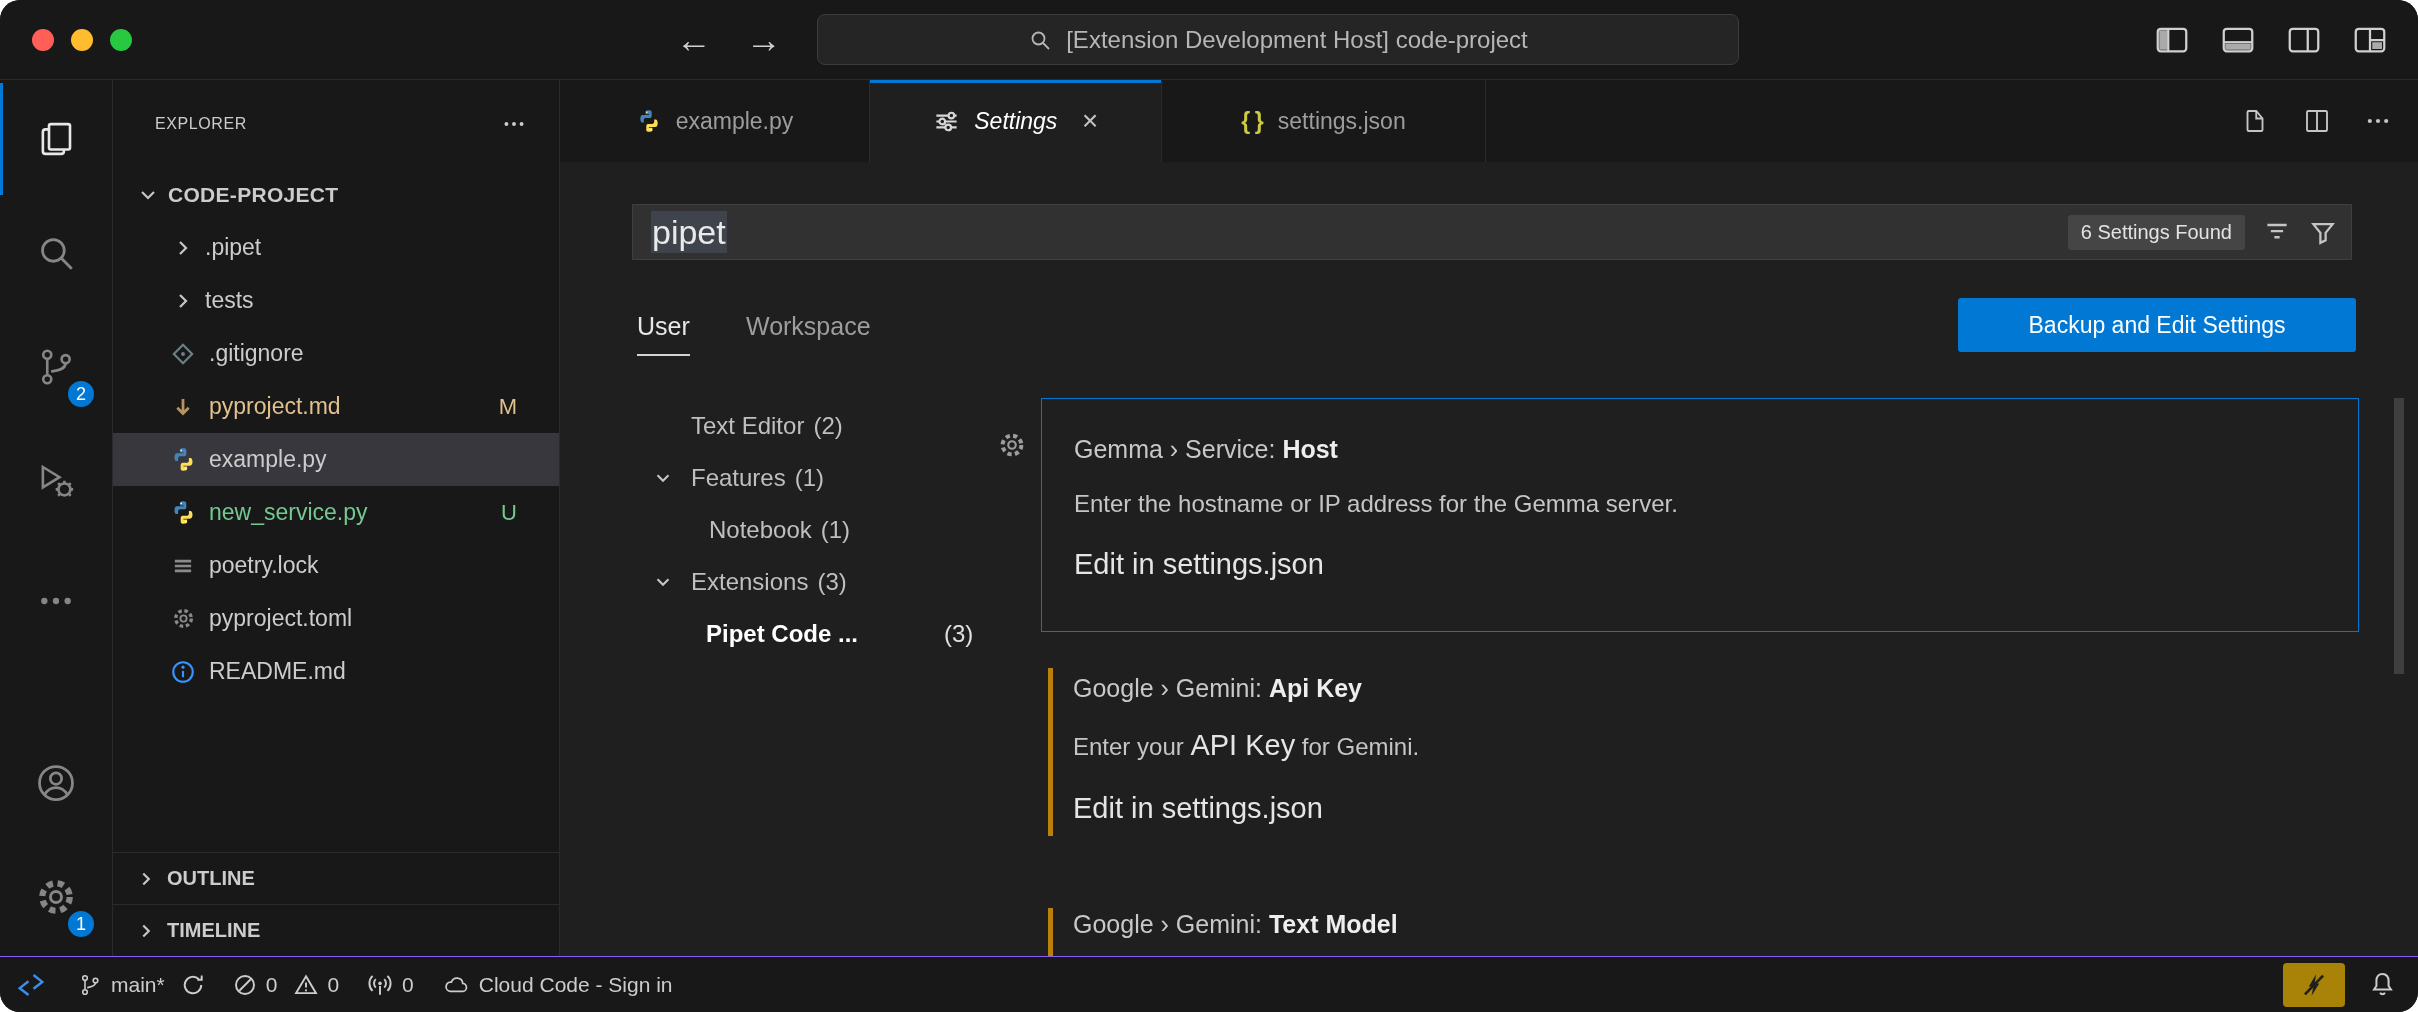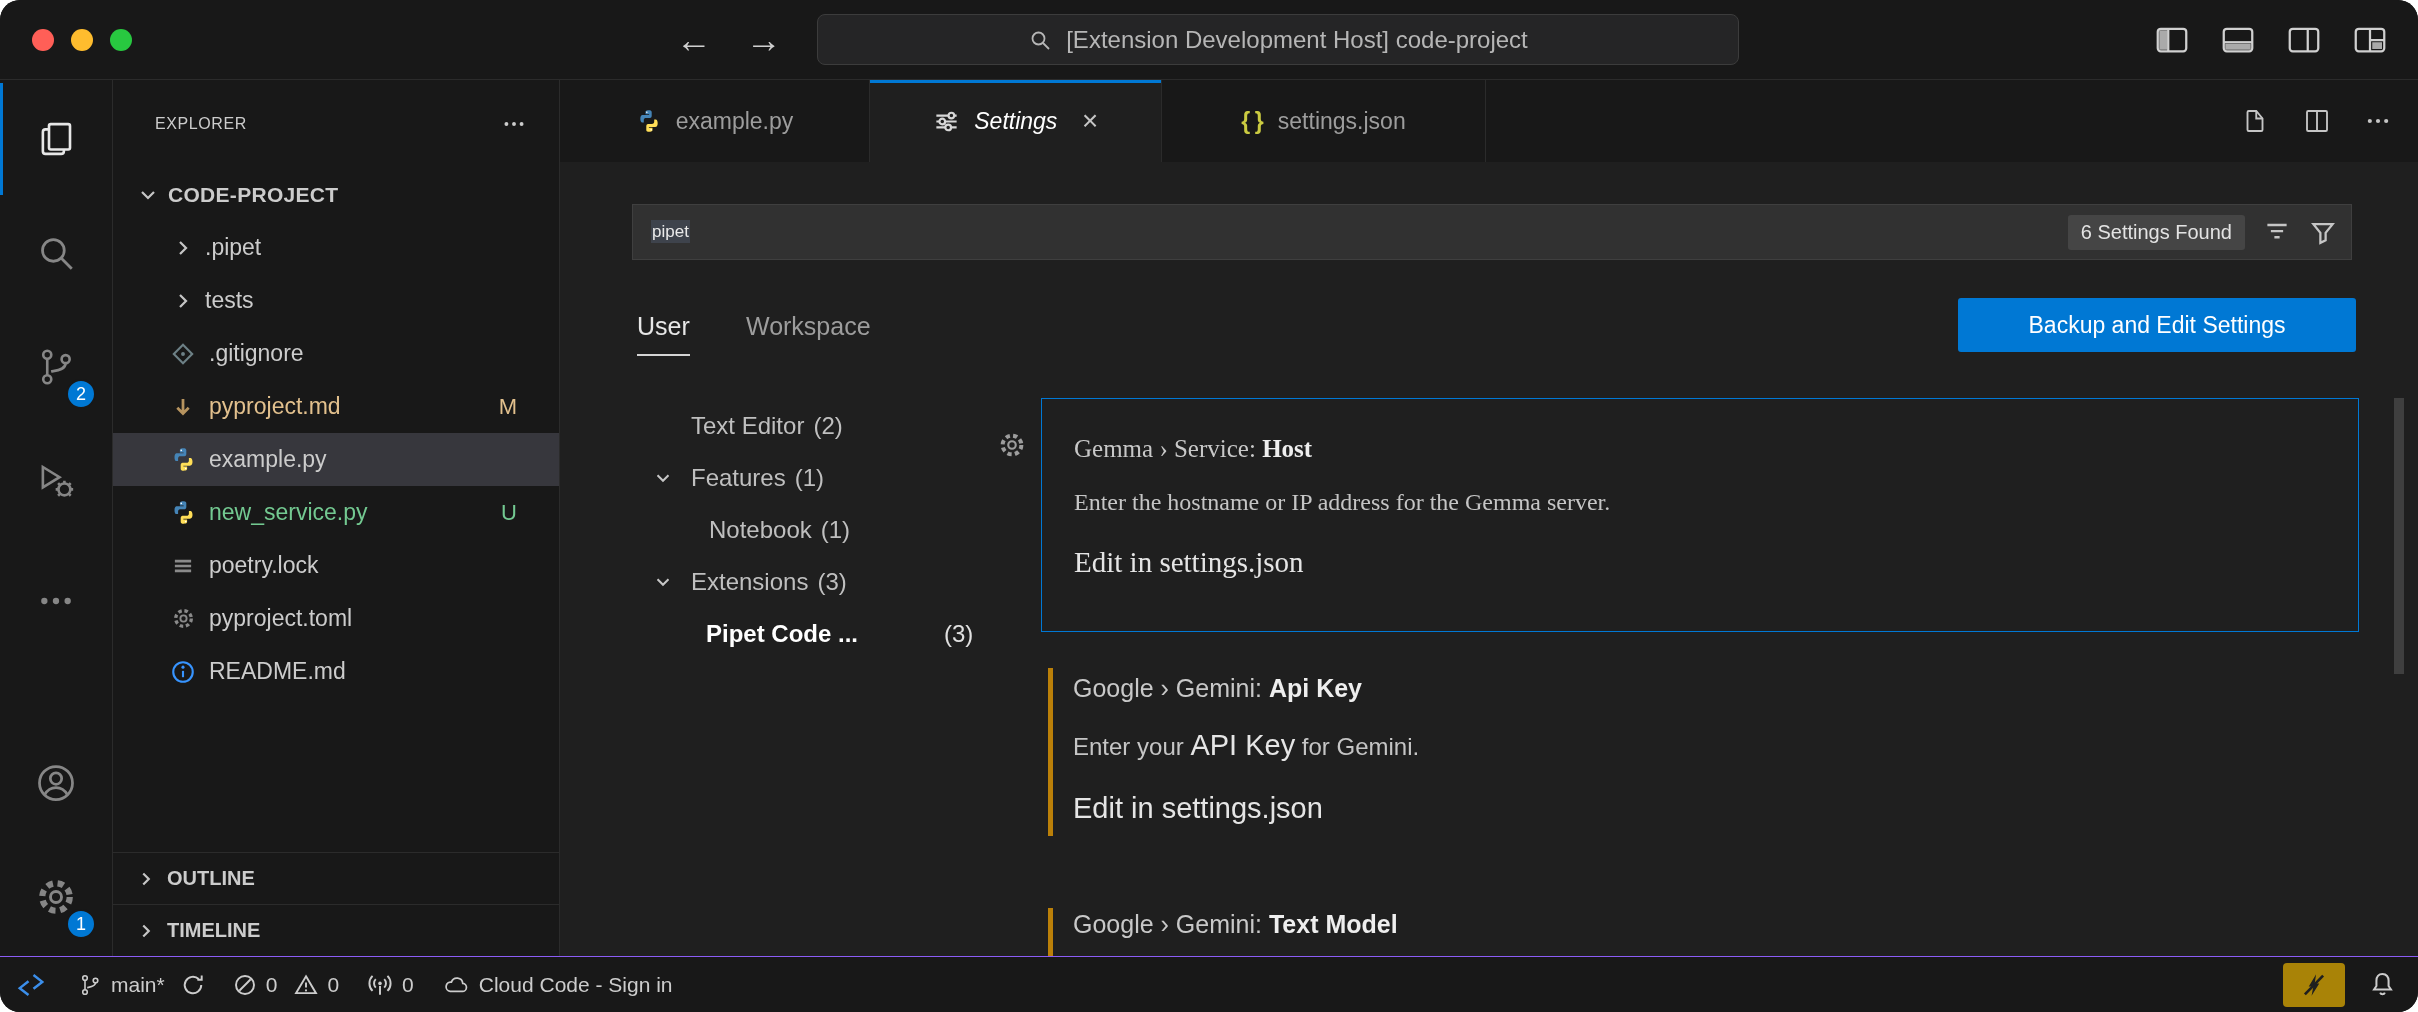--- a/index.html
+++ b/index.html
@@ -55,21 +55,21 @@
   .tabbar { position:absolute; top:0; left:0; right:0; height:82px; background:#181818; display:flex; }
   .tab { height:82px; display:flex; align-items:center; justify-content:center; gap:14px; font-size:23px; color:#9d9d9d; border-right:1px solid #2b2b2b; background:#181818; position:relative; flex:0 0 auto; }
   .tab.active { background:#1f1f1f; color:#ffffff;font-style:italic; }
   .tab.active::before { content:""; position:absolute; top:0; left:0; right:0; height:3px; background:#0078d4; }
   .tab .close { font-size:28px; color:#c5c5c5; margin-left:10px; line-height:1; }
   .braces { color:#cbcb41; font-weight:bold; font-size:23px; }
   .tab-actions { position:absolute; right:26px; top:0; height:82px; display:flex; align-items:center; gap:32px; color:#c5c5c5; }
 
   .settings-body { position:absolute; top:82px; left:0; right:0; bottom:0; overflow:hidden; }
   .search-box { position:absolute; left:72px; top:42px; width:1720px; height:56px; background:#313131; border:1px solid #3f3f3f; display:flex; align-items:center; padding:0 14px 0 18px; }
-  .search-text { flex:1; font-size:17px; color:#eaeaea; }
+  .search-text { flex:1; font-size:34px; color:#eaeaea; }
   .search-text .sel { background:#3e434c; padding:2px 1px; }
   .results-badge { background:#454545; color:#e3e3e3; font-size:20px; padding:6px 13px; border-radius:3px; margin-right:18px; white-space:nowrap; }
   .search-icons { display:flex; align-items:center; gap:18px; color:#c5c5c5; }
 
   .scope-user { position:absolute; left:77px; top:150px; font-size:25px; color:#e7e7e7; padding-bottom:13px; border-bottom:2px solid #d4d4d4; }
   .scope-workspace { position:absolute; left:186px; top:150px; font-size:25px; color:#9d9d9d; }
   .sync-btn { position:absolute; left:1398px; top:136px; width:398px; height:54px; background:#0078d4; color:#ffffff; font-size:23px; display:flex; align-items:center; justify-content:center; border-radius:3px; }
 
   .toc { position:absolute; left:0; top:238px; width:445px; }
   .toc-row { height:52px; display:flex; align-items:center; font-size:24px; color:#bfbfbf; position:relative; }
@@ -78,21 +78,21 @@
   .toc-row.sel-row .cnt-right { position:absolute; left:384px; font-weight:normal; color:#e0e0e0; }
   .pad-l131 { padding-left:131px; } .pad-l149 { padding-left:149px; } .pad-l146 { padding-left:146px; }
   .toc-chev { position:absolute; left:92px; color:#c5c5c5; }
   .toc-chev svg { transform:rotate(90deg); }
 
   .setting { position:absolute; left:481px; width:1318px; }
   .setting .s-title { font-size:25px; color:#c8c8c8; }
   .setting .s-title .s-name { color:#eeeeee; font-weight:bold; }
   .setting .s-desc { font-size:24px; color:#c5c5c5; }
   .setting .s-link { font-size:29px; color:#e5e5e5; }
-  .setting-1 { top:236px; height:234px; border:1px solid #0078d4; padding:36px 0 0 32px;font-family:Liberation Serif, serif; }
+  .setting-1 { top:236px; height:234px; border:1px solid #0078d4; padding:36px 0 0 32px; }
   .setting-1 .s-desc { margin-top:26px; }
   .setting-1 .s-link { margin-top:30px; }
   .setting-2 { top:500px; height:180px; padding:12px 0 0 32px; }
   .setting-2 .s-desc { margin-top:26px; }
   .setting-2 .s-link { margin-top:30px; }
   .setting-3 { top:740px; height:70px; padding:8px 0 0 32px; }
   .mod-bar { position:absolute; left:7px; top:6px; bottom:6px; width:5px; background:#bb8009; }
   .row-gear { position:absolute; left:437px; top:268px; color:#9d9d9d; }
   .v-scroll { position:absolute; right:14px; top:236px; width:10px; height:276px; background:#5a5a5a; opacity:0.55; }
 

